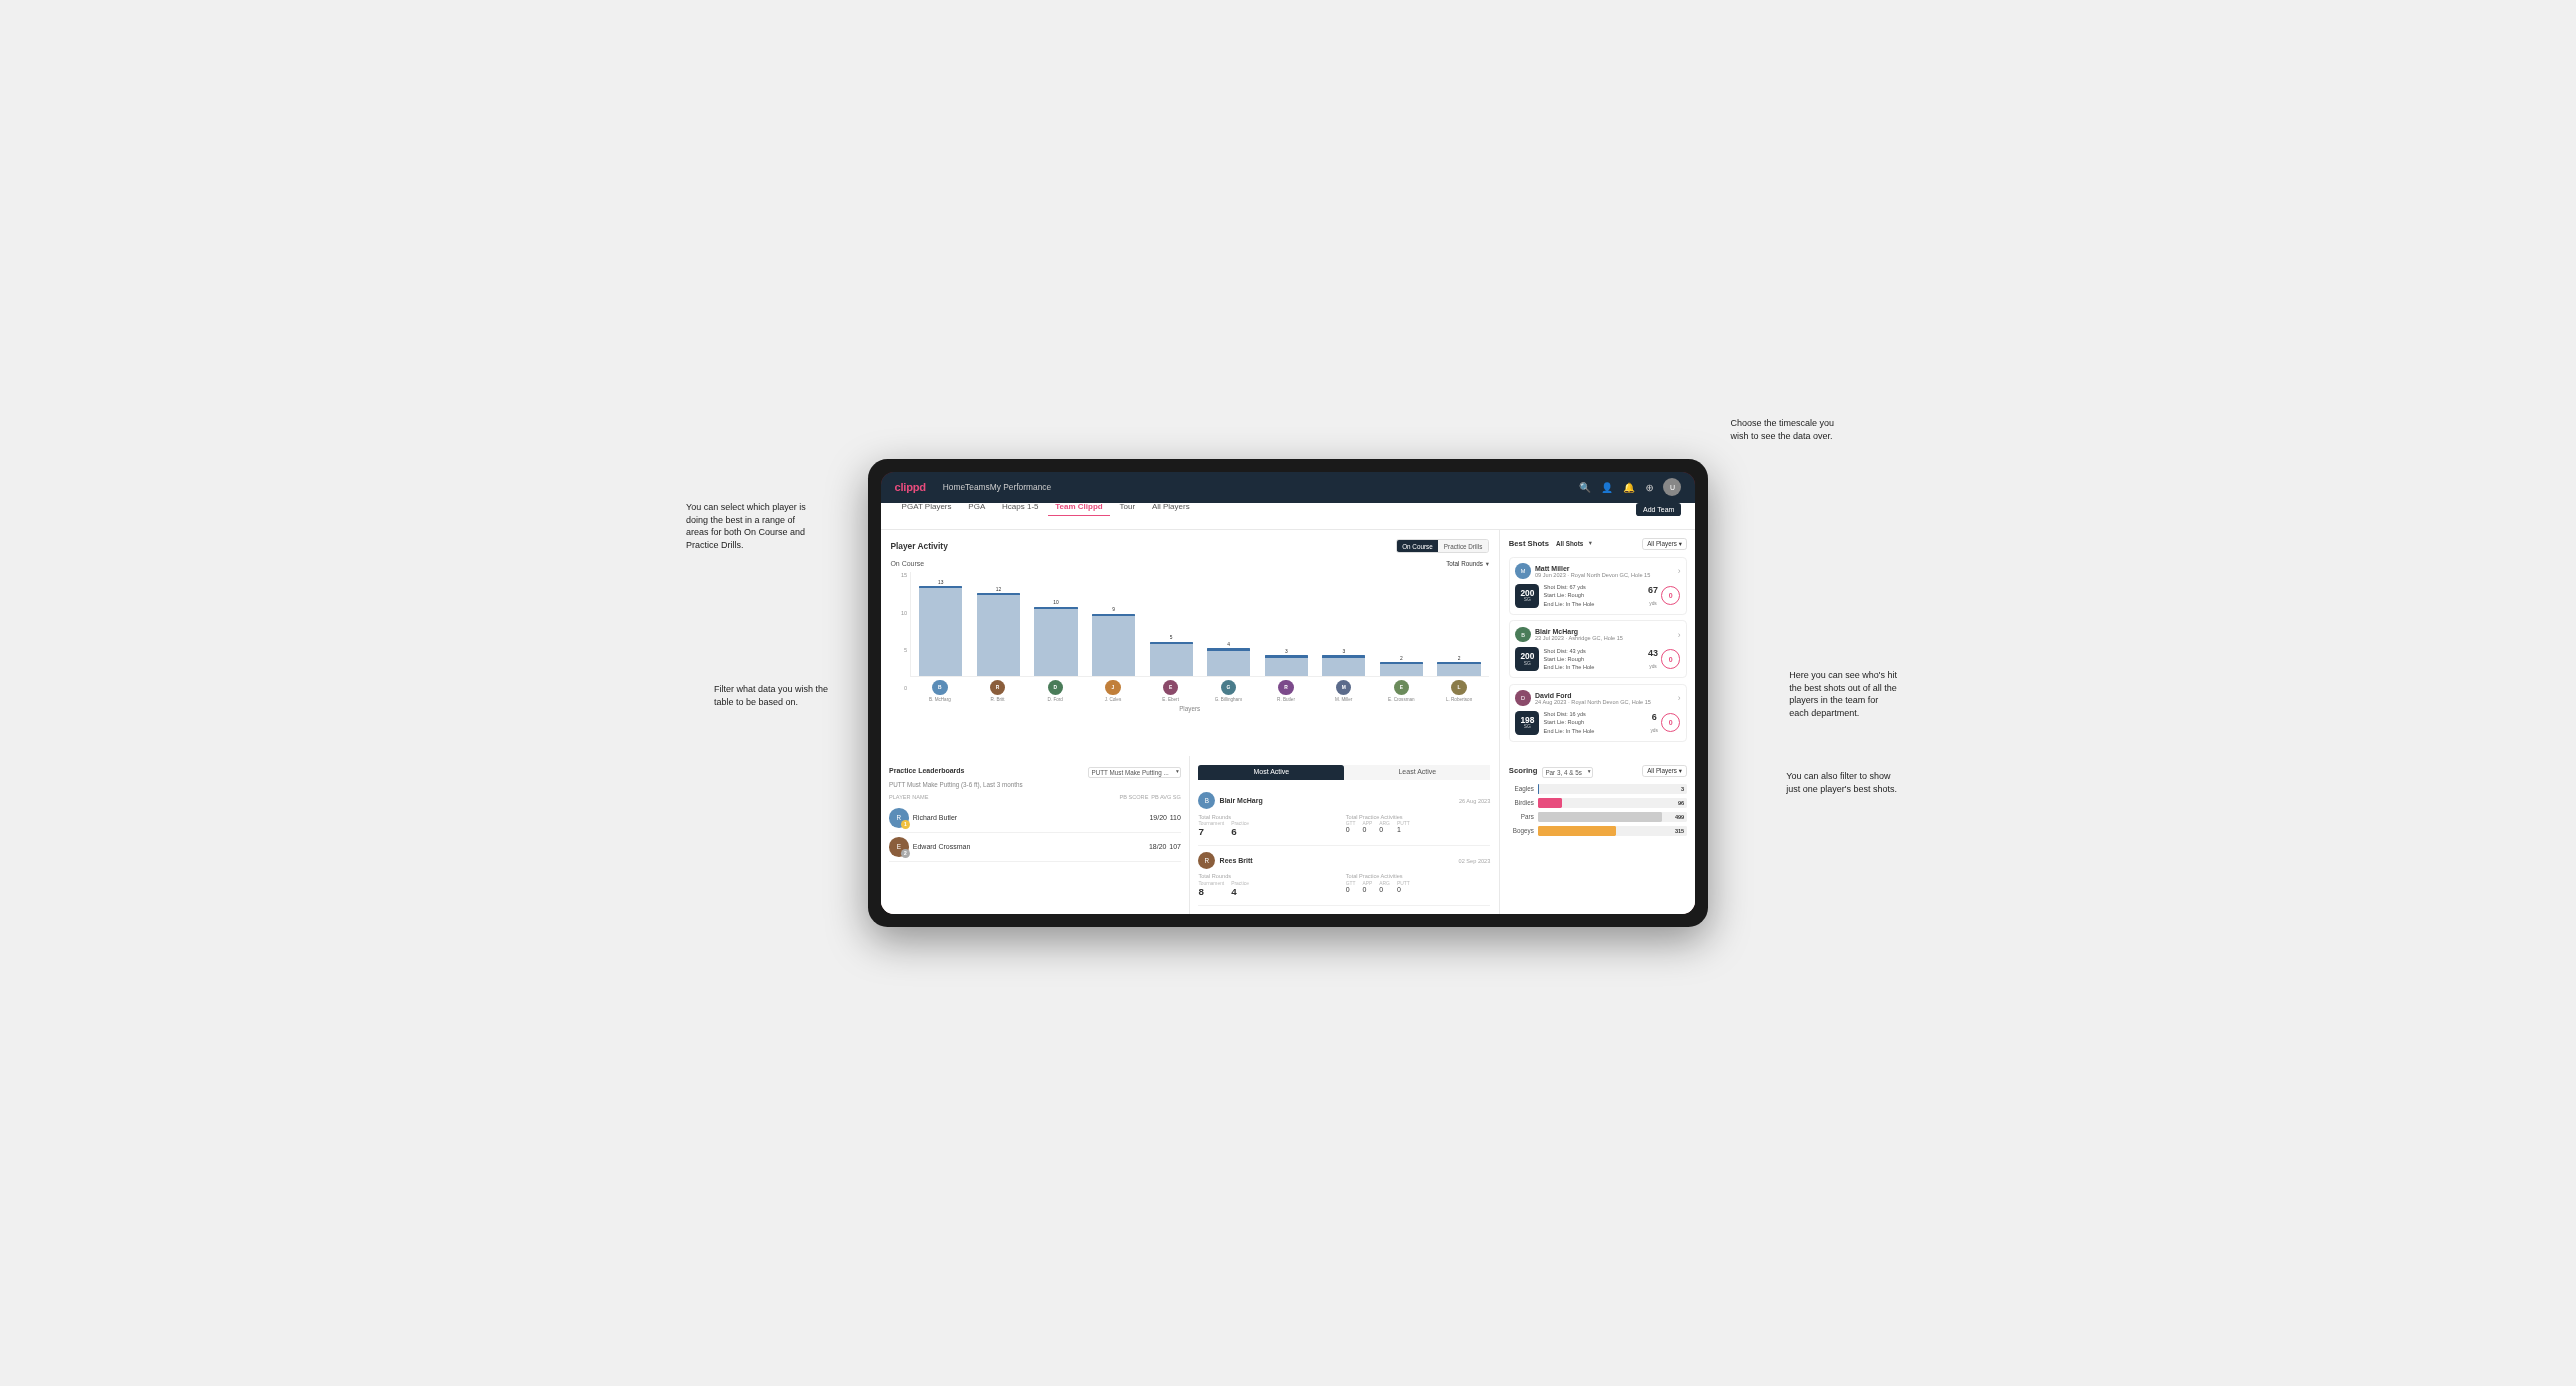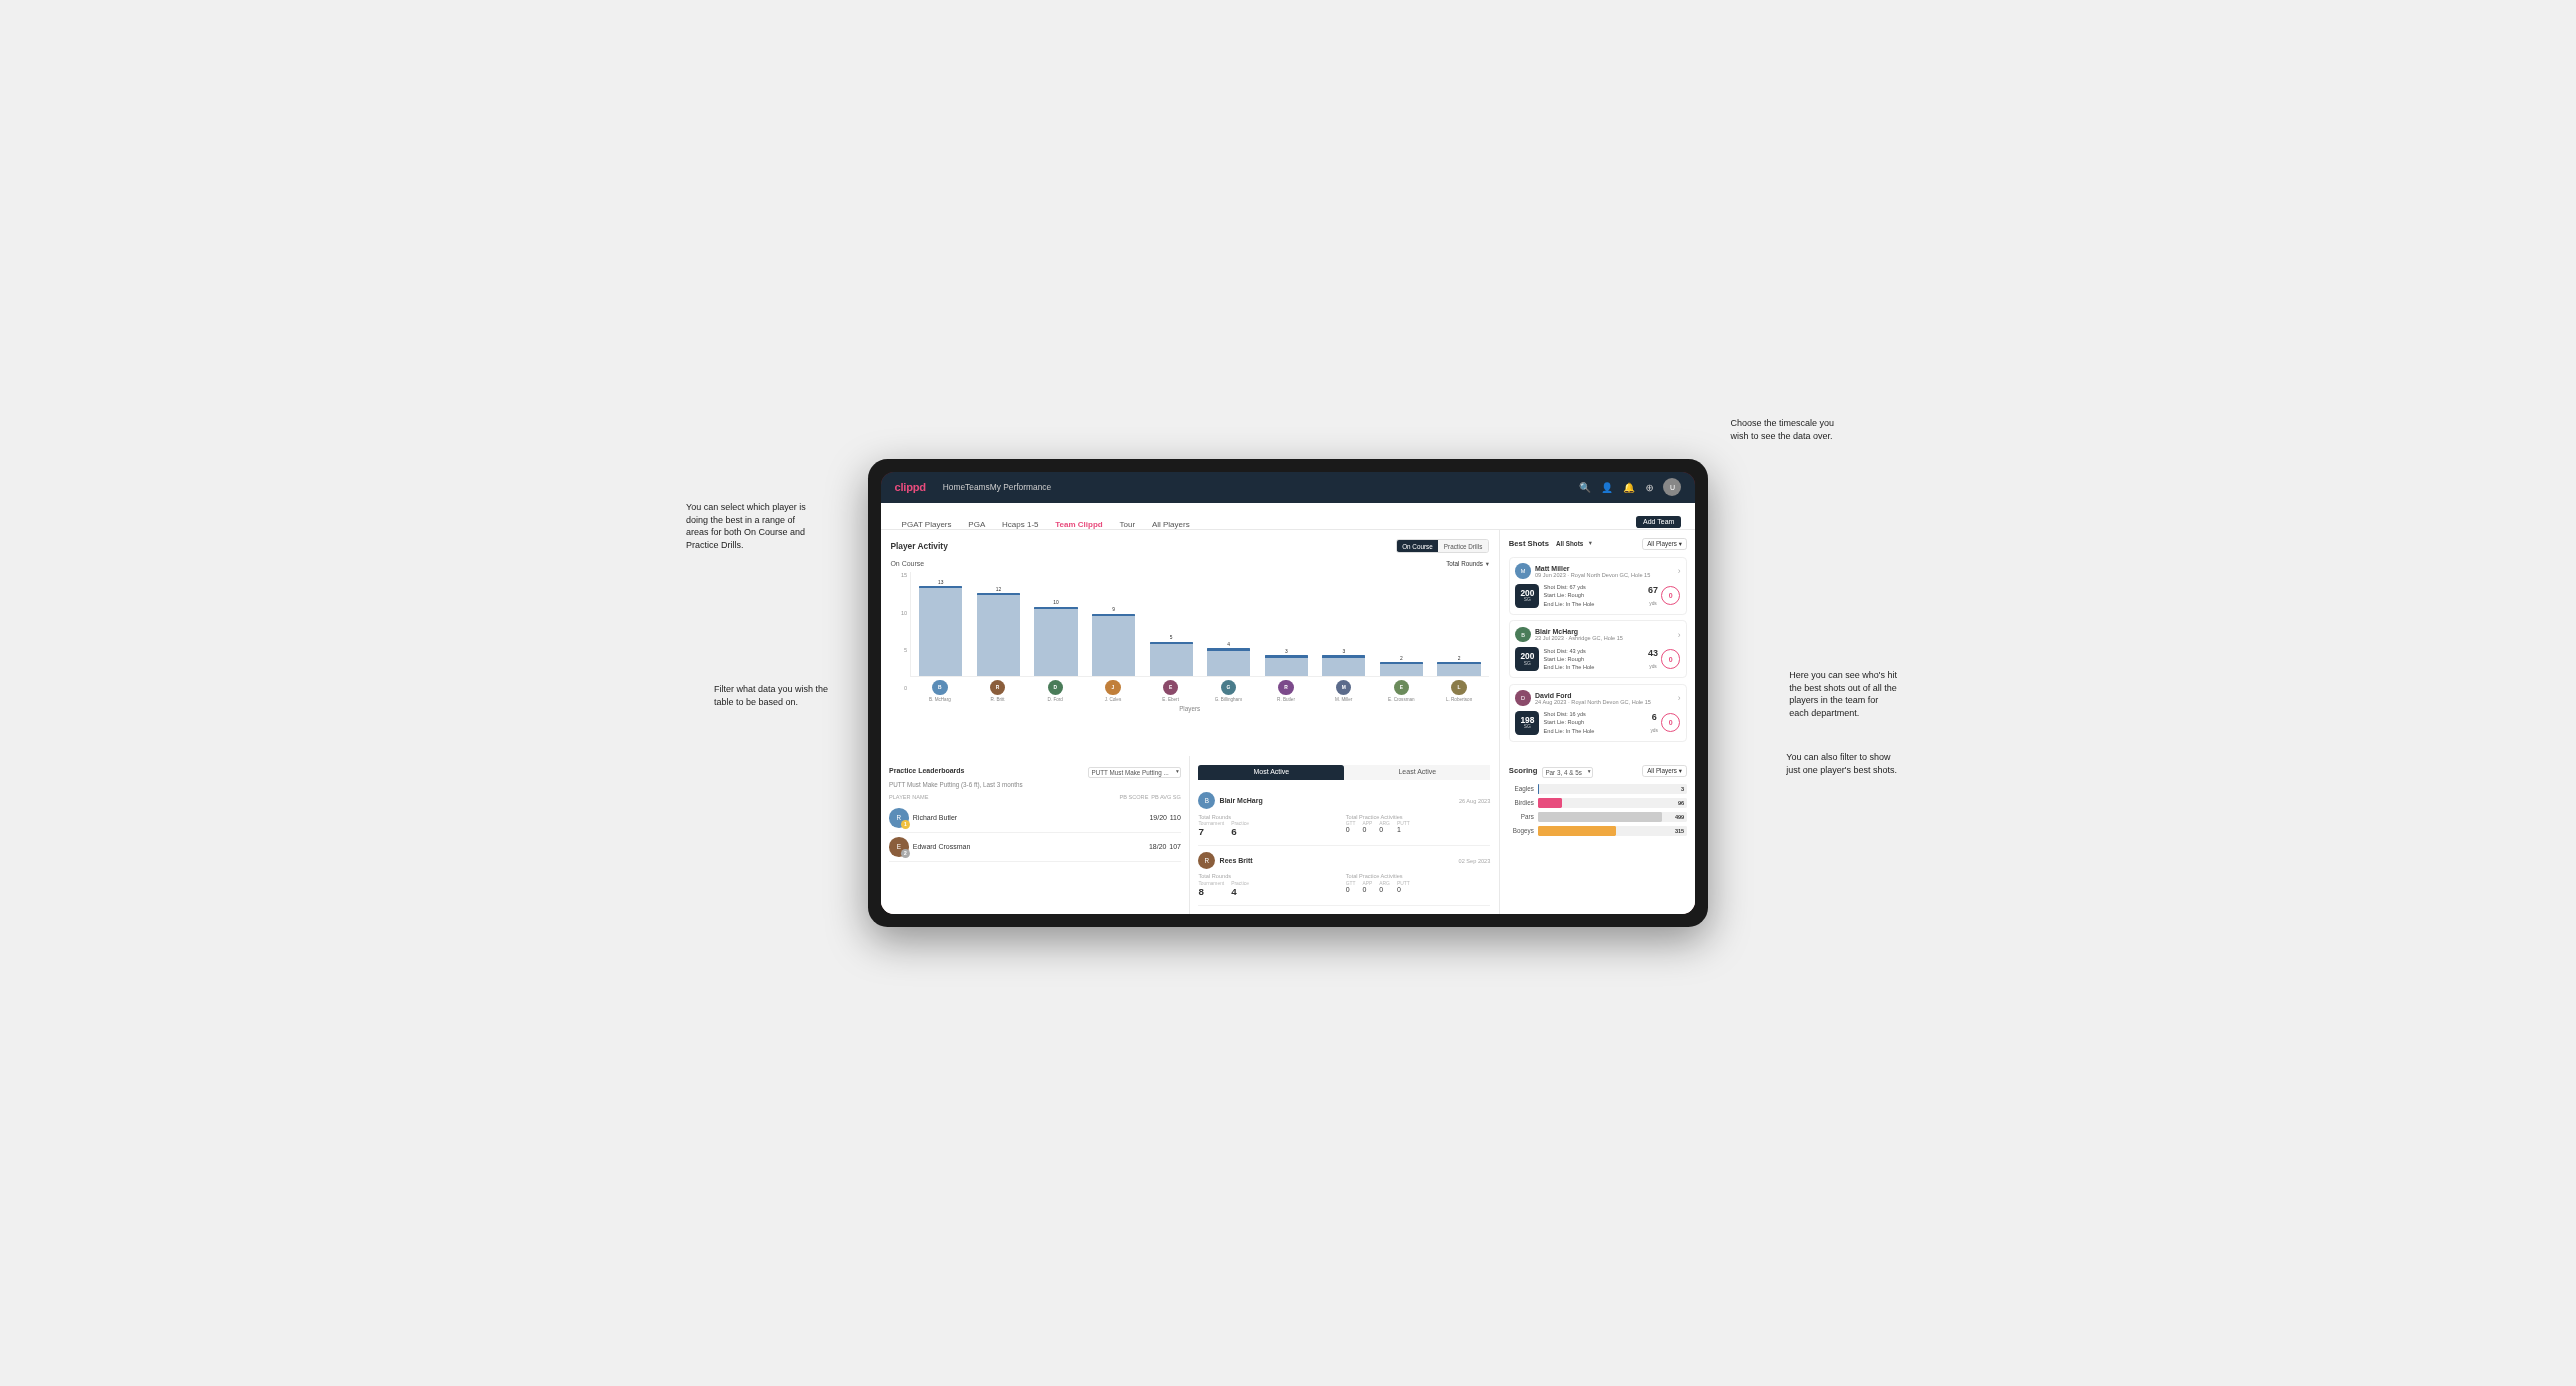--- a/index.html
+++ b/index.html
@@ -40,21 +40,21 @@
       top: 224px;
       left: -154px;
       max-width: 140px;
     }
     .annotation-right-mid {
       top: 210px;
       right: -189px;
       max-width: 168px;
     }
     .annotation-right-bottom {
-      top: 292px;
+      top: 311px;
       right: -189px;
       max-width: 168px;
     }
 
     
     .tablet-frame {
       background: #1a1a1a;
       border-radius: 19.6px;
       padding: 12.6px;
       box-shadow: 0 14px 42px rgba(0,0,0,0.4);
@@ -111,21 +111,21 @@
       align-items: center;
       justify-content: center;
       color: #fff;
       font-size: 7px;
     }
 
     
     .sub-tabs {
       background: #fff;
       display: flex;
-      align-items: flex-start;
+      align-items: flex-end;
       padding: 13px 14px;
       height: 25px;
       border-bottom: 0.7px solid #e8e8e8;
       gap: 2.8px;
     }
     .sub-tab {
       font-size: 8px;
       color: #555;
       padding: 4.2px 7px;
       cursor: pointer;

